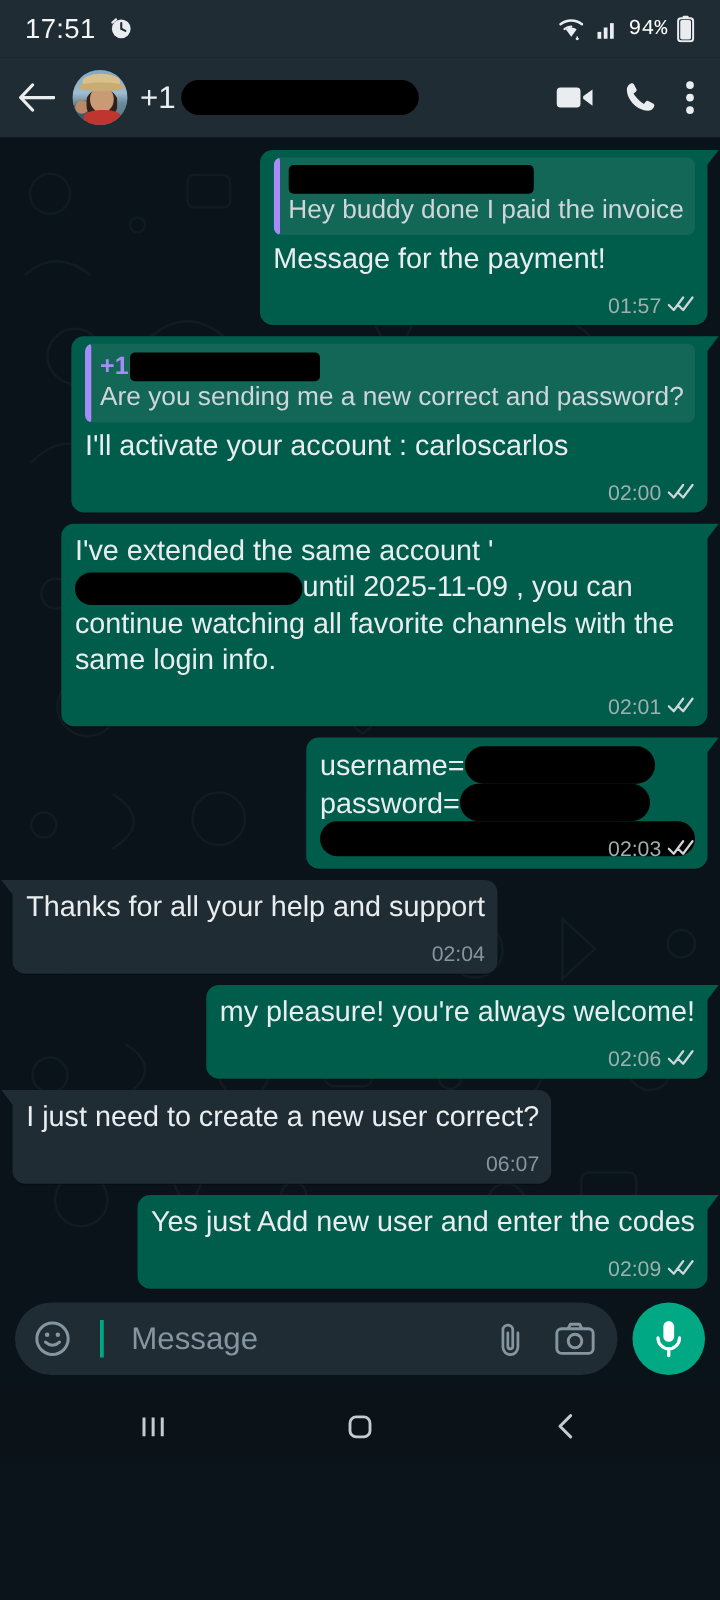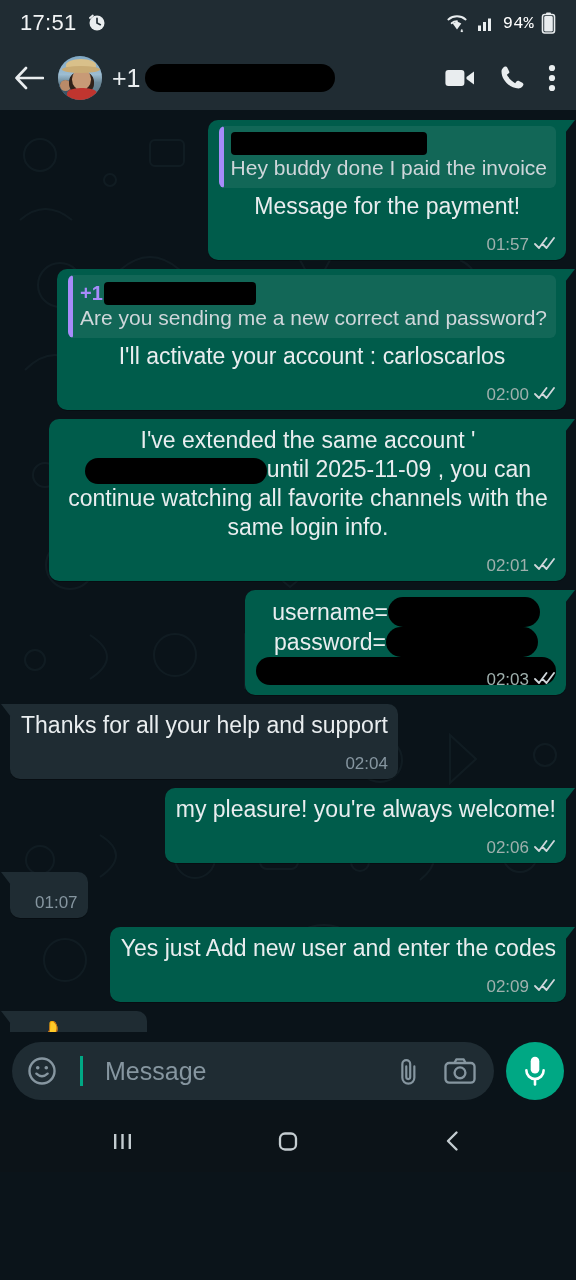--- a/index.html
+++ b/index.html
@@ -75,21 +75,20 @@
   .bubble {
     position: relative;
     max-width: 90%;
     border-radius: 10px;
     padding: 7px 10px 6px 11px;
     color: #e9edef;
     font-size: 23px;
     line-height: 29px;
     box-shadow: 0 1px 0 rgba(0,0,0,.28);
     word-wrap: break-word;
-    text-align: center;
   }
   .bubble.out { background: #005c4b; border-top-right-radius: 0; }
   .bubble.in  { background: #1f2c33; border-top-left-radius: 0; }
 
   .bubble.out::after {
     content: ""; position: absolute; top: 0; right: -9px;
     width: 0; height: 0;
     border-left: 10px solid #005c4b;
     border-bottom: 13px solid transparent;
   }
@@ -424,22 +423,23 @@
             <svg width="22" height="14" viewBox="0 0 22 14">
                 <path d="M1 8 L5 12 L12.5 2 M8.5 8 L12.5 12 L20 2" stroke="#cfd6da" stroke-width="1.8" fill="none" stroke-linecap="round" stroke-linejoin="round"></path>
               </svg>
           </span>
         </span>
       </div>
     </div>
 
     <div class="row in">
       <div class="bubble in" style="max-width:85%">
+        <span class="msg-text">I just need to create a new user correct?</span>
         <span class="meta block">
-          <span>01:07</span>
+          <span>06:07</span>
         </span>
       </div>
     </div>
 
     <div class="row out">
       <div class="bubble out" style="max-width:87%">
         <span class="msg-text">Yes just Add new user and enter the codes</span>
         <span class="meta">
           <span>02:09</span>
           <span class="ticks">

